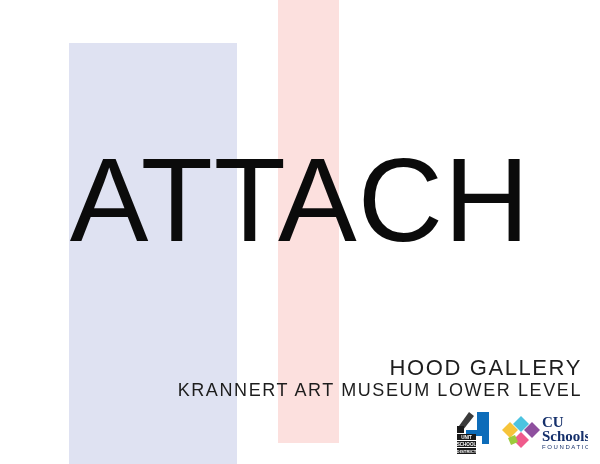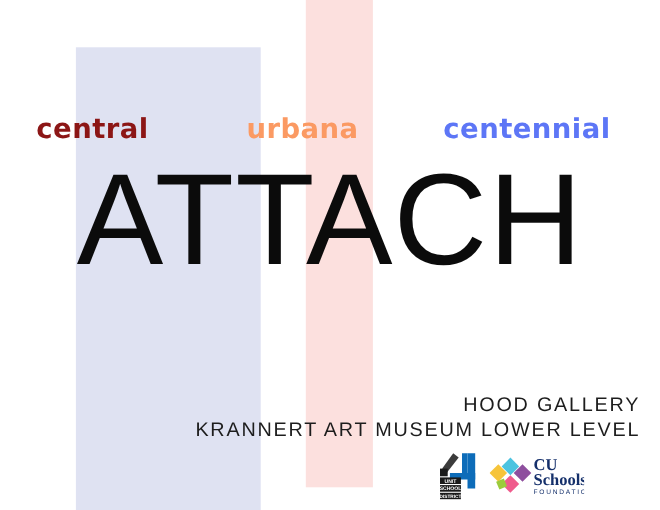--- a/index.html
+++ b/index.html
@@ -101,21 +101,21 @@
     position: absolute;
     z-index: 2;
     right: 18px;
     top: 357px;
     text-align: right;
     color: #1d1d1d;
     font-family: "Liberation Sans", sans-serif;
     font-weight: 400;
   }
   #venue-line1 {
-    font-size: 18px;
+    font-size: 22px;
     line-height: 22px;
     letter-spacing: 1.6px;
     white-space: nowrap;
     text-align: right;
   }
   #venue-line2 {
     font-size: 18px;
     line-height: 22px;
     letter-spacing: 1.6px;
     white-space: nowrap;
@@ -126,44 +126,40 @@
   #logo-strip {
     position: absolute;
     z-index: 3;
     left: 398px;
     top: 407px;
     width: 190px;
     height: 50px;
     display: flex;
     align-items: center;
     gap: 7px;
+    justify-content: flex-end;
   }
   .logo {
     position: relative;
     display: block;
   }
   #logo-unit4   { width: 40px; height: 44px; }
   #logo-cu      { width: 86px; height: 42px; }
   #logo-u116    { width: 52px; height: 42px; }
 
   .logo svg { display: block; }
 </style>
 </head>
 <body>
 
 <div id="poster">
 
   <div class="band" id="band-blue"></div>
   <div class="band" id="band-pink"></div>
 
-  <div id="city-row">
-    <span class="city-word" id="city-central">central</span>
-    <span class="city-word" id="city-urbana">urbana</span>
-    <span class="city-word" id="city-centennial">centennial</span>
-  </div>
 
   <div class="headline" id="headline-attach">ATTACH</div>
 
   <div id="venue">
     <div id="venue-line1">HOOD GALLERY</div>
     <div id="venue-line2">KRANNERT ART MUSEUM LOWER LEVEL</div>
   </div>
 
   <div id="logo-strip">
 

